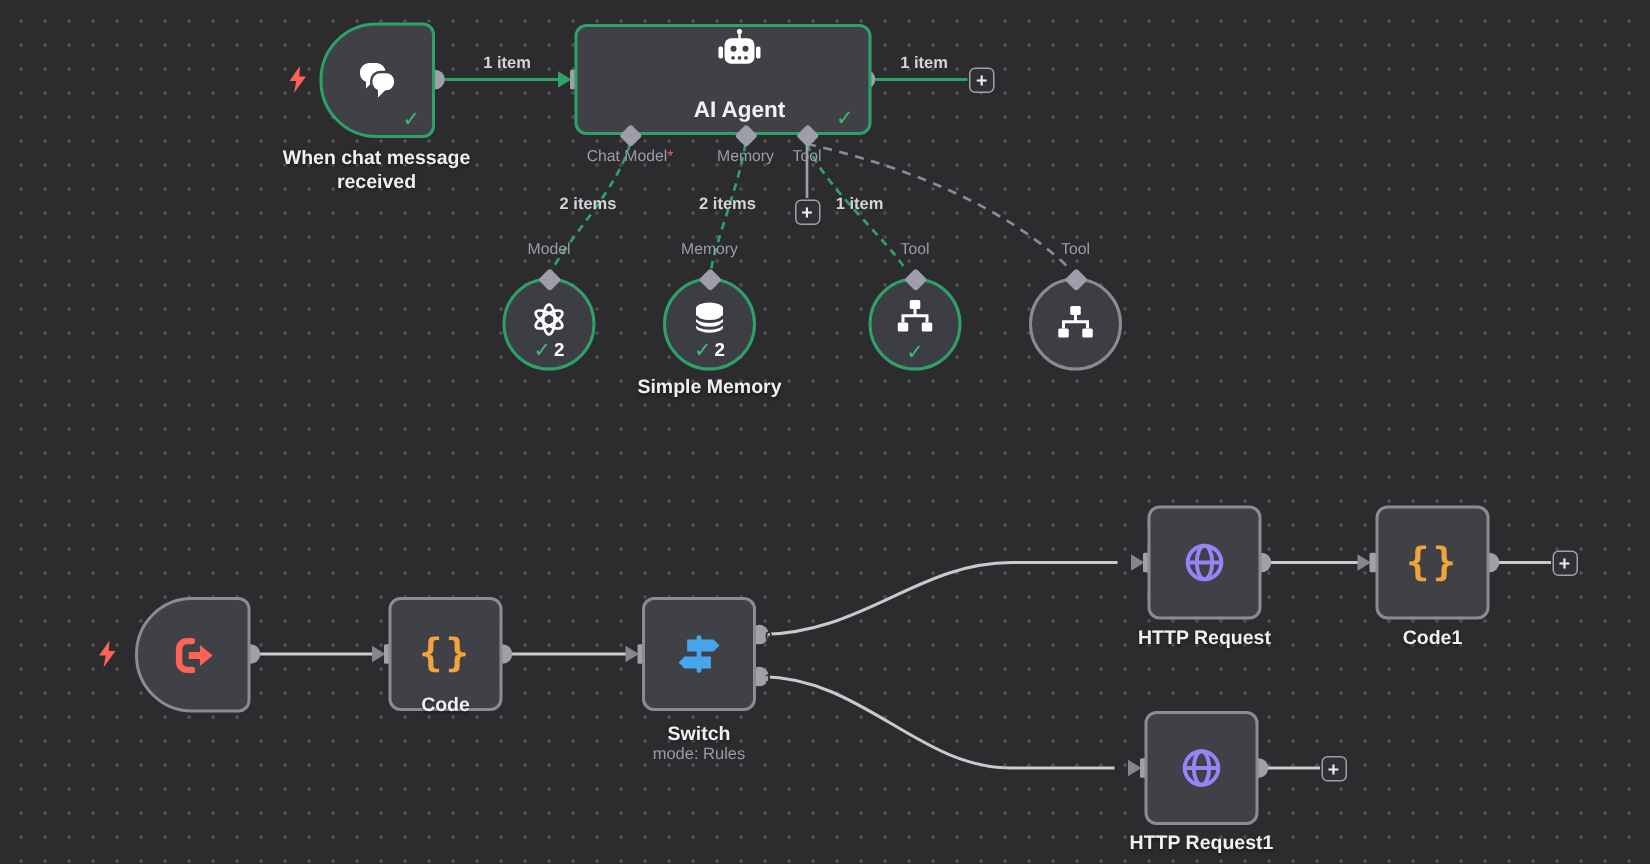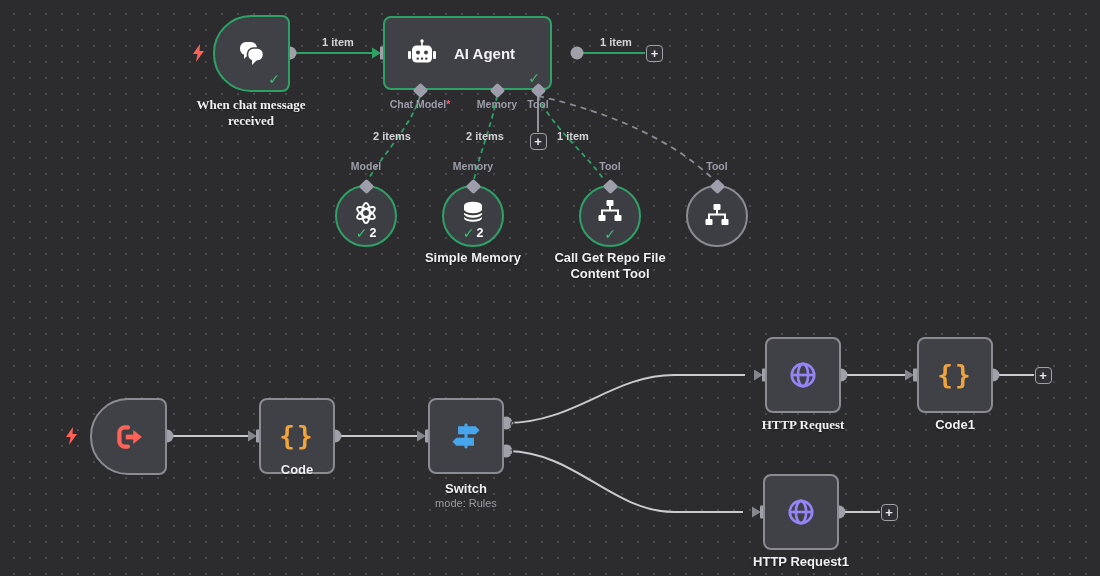--- a/index.html
+++ b/index.html
@@ -10,21 +10,21 @@
     background-size:16px 16px;background-position:6px 6px;
     font-family:"Liberation Sans","DejaVu Sans",sans-serif;
   }
   .wires{position:absolute;left:0;top:0;width:1100px;height:576px;}
   .node{position:absolute;box-sizing:border-box;background:#404146;border:2px solid #8b8b94;border-radius:8px;display:flex;align-items:center;justify-content:center;}
   .node.green{border-color:#2ea266;}
   .trigger{border-radius:38px 8px 8px 38px;}
   .circle-node{position:absolute;box-sizing:border-box;width:62px;height:62px;border-radius:50%;background:#3d3e43;border:2px solid #8b8b94;display:flex;align-items:center;justify-content:center;}
   .circle-node.green{border-color:#2ea266;}
   .node-label{position:absolute;color:#f0f0f2;font-size:13px;font-weight:600;text-align:center;line-height:16px;text-shadow:0 1px 2px rgba(0,0,0,.5);}
-  .sub-label{position:absolute;color:#9d9dab;font-size:10.5px;font-weight:700;text-align:center;}
+  .sub-label{position:absolute;color:#9d9dab;font-size:10.5px;font-weight:400;text-align:center;}
   .wire-label{position:absolute;color:#d4d4d8;font-size:11px;font-weight:700;text-align:center;}
   .check{color:#3dbf74;font-weight:900;font-size:14px;line-height:1;}
   .node-check{position:absolute;}
   .badge{position:absolute;display:flex;align-items:center;gap:2px;}
   .badge .runs{color:#fff;font-size:12.5px;font-weight:700;line-height:1;}
   .diamond{position:absolute;width:11px;height:11px;background:#9d9dab;border-radius:2px;transform:rotate(45deg);}
   .plus-btn{position:absolute;box-sizing:border-box;width:17px;height:17px;border:1.5px solid #9fa0a8;border-radius:4px;background:#313135;color:#e9e9ee;font-size:13px;font-weight:700;display:flex;align-items:center;justify-content:center;line-height:1;}
   .code-glyph{color:#efa43d;font-size:26px;font-weight:700;letter-spacing:2px;font-family:"DejaVu Sans Mono","Liberation Mono",monospace;}
   .agent-title{color:#f2f2f4;font-size:15px;font-weight:700;}
   .out-num{position:absolute;color:#2e2e31;font-size:9px;font-weight:700;}
@@ -89,25 +89,25 @@
 
   <div class="node trigger green" style="left:213px;top:15px;width:77px;height:77px;">
     <svg width="32" height="30" viewBox="0 0 30 30">
       <rect x="3" y="3" width="17" height="13" rx="6" fill="#fff"></rect>
       <polygon points="7,14 7,20 13,14" fill="#fff"></polygon>
       <rect x="10.5" y="9" width="16" height="13" rx="6" fill="#fff" stroke="#404146" stroke-width="1.6"></rect>
       <polygon points="15,20 15,26 21,20" fill="#fff"></polygon>
     </svg>
     <span class="check node-check" style="right:8px;bottom:4px">✓</span>
   </div>
-  <div class="node-label" style="left:185px;top:97px;width:132px;font-family:Liberation Serif, serif;">When chat message received</div>
+  <div class="node-label" style="left:185px;top:97px;width:132px;">When chat message received</div>
 
   <div class="wire-label" style="left:310px;top:36px;width:56px;">1 item</div>
 
-  <div class="node green" style="left:383px;top:16px;width:169px;height:74px;justify-content:flex-start;padding-left:22px;gap:17px;">
+  <div class="node green" style="left:383px;top:16px;width:198px;height:74px;justify-content:flex-start;padding-left:22px;gap:17px;flex-direction:column;">
     <svg width="30" height="30" viewBox="0 0 30 30">
       <circle cx="15" cy="3" r="1.7" fill="#fff"></circle>
       <rect x="14.2" y="4" width="1.6" height="4" fill="#fff"></rect>
       <rect x="1" y="13" width="3" height="8" rx="1.2" fill="#fff"></rect>
       <rect x="26" y="13" width="3" height="8" rx="1.2" fill="#fff"></rect>
       <rect x="5" y="7.5" width="20" height="17" rx="4.5" fill="#fff"></rect>
       <circle cx="11" cy="14.5" r="2" fill="#404146"></circle>
       <circle cx="19" cy="14.5" r="2" fill="#404146"></circle>
       <rect x="9.6" y="19.5" width="2.2" height="2.2" rx="0.6" fill="#404146"></rect>
       <rect x="13.9" y="19.5" width="2.2" height="2.2" rx="0.6" fill="#404146"></rect>
@@ -170,21 +170,20 @@
   <div class="circle-node green" style="left:579px;top:185px;">
     <svg width="28" height="28" viewBox="0 0 28 28" style="margin-top:-8px">
       <rect x="10.5" y="2" width="7" height="6" rx="1" fill="#fff"></rect>
       <rect x="2.5" y="17" width="7" height="6" rx="1" fill="#fff"></rect>
       <rect x="18.5" y="17" width="7" height="6" rx="1" fill="#fff"></rect>
       <path d="M14 8 V12.5 M6 17 V12.5 H22 V17" stroke="#fff" stroke-width="2" fill="none"></path>
     </svg>
     <span class="check" style="position:absolute;left:50%;transform:translateX(-50%);bottom:4px;">✓</span>
   </div>
   <div class="diamond" style="left:604.5px;top:180.5px;"></div>
-  <div class="node-label" style="left:550px;top:250px;width:120px;">Call Get Repo File Content Tool</div>
 
   <div class="circle-node" style="left:686px;top:185px;">
     <svg width="28" height="28" viewBox="0 0 28 28">
       <rect x="10.5" y="2" width="7" height="6" rx="1" fill="#fff"></rect>
       <rect x="2.5" y="17" width="7" height="6" rx="1" fill="#fff"></rect>
       <rect x="18.5" y="17" width="7" height="6" rx="1" fill="#fff"></rect>
       <path d="M14 8 V12.5 M6 17 V12.5 H22 V17" stroke="#fff" stroke-width="2" fill="none"></path>
     </svg>
   </div>
   <div class="diamond" style="left:711.5px;top:180.5px;"></div>
@@ -220,21 +219,21 @@
 
   <div class="node" style="left:765px;top:337px;width:76px;height:76px;">
     <svg width="32" height="32" viewBox="0 0 30 30">
       <g fill="none" stroke="#9484f5" stroke-width="2.5">
         <circle cx="15" cy="15" r="10.5"></circle>
         <ellipse cx="15" cy="15" rx="4.8" ry="10.5"></ellipse>
         <path d="M4.5 15 H25.5"></path>
       </g>
     </svg>
   </div>
-  <div class="node-label" style="left:743px;top:417px;width:120px;font-family:Liberation Serif, serif;">HTTP Request</div>
+  <div class="node-label" style="left:743px;top:417px;width:120px;">HTTP Request</div>
 
   <div class="node" style="left:917px;top:337px;width:76px;height:76px;">
     <span class="code-glyph">{}</span>
   </div>
   <div class="node-label" style="left:905px;top:417px;width:100px;">Code1</div>
   <div class="plus-btn" style="left:1034.5px;top:366.5px;">+</div>
 
   <div class="node" style="left:763px;top:474px;width:76px;height:76px;">
     <svg width="32" height="32" viewBox="0 0 30 30">
       <g fill="none" stroke="#9484f5" stroke-width="2.5">

